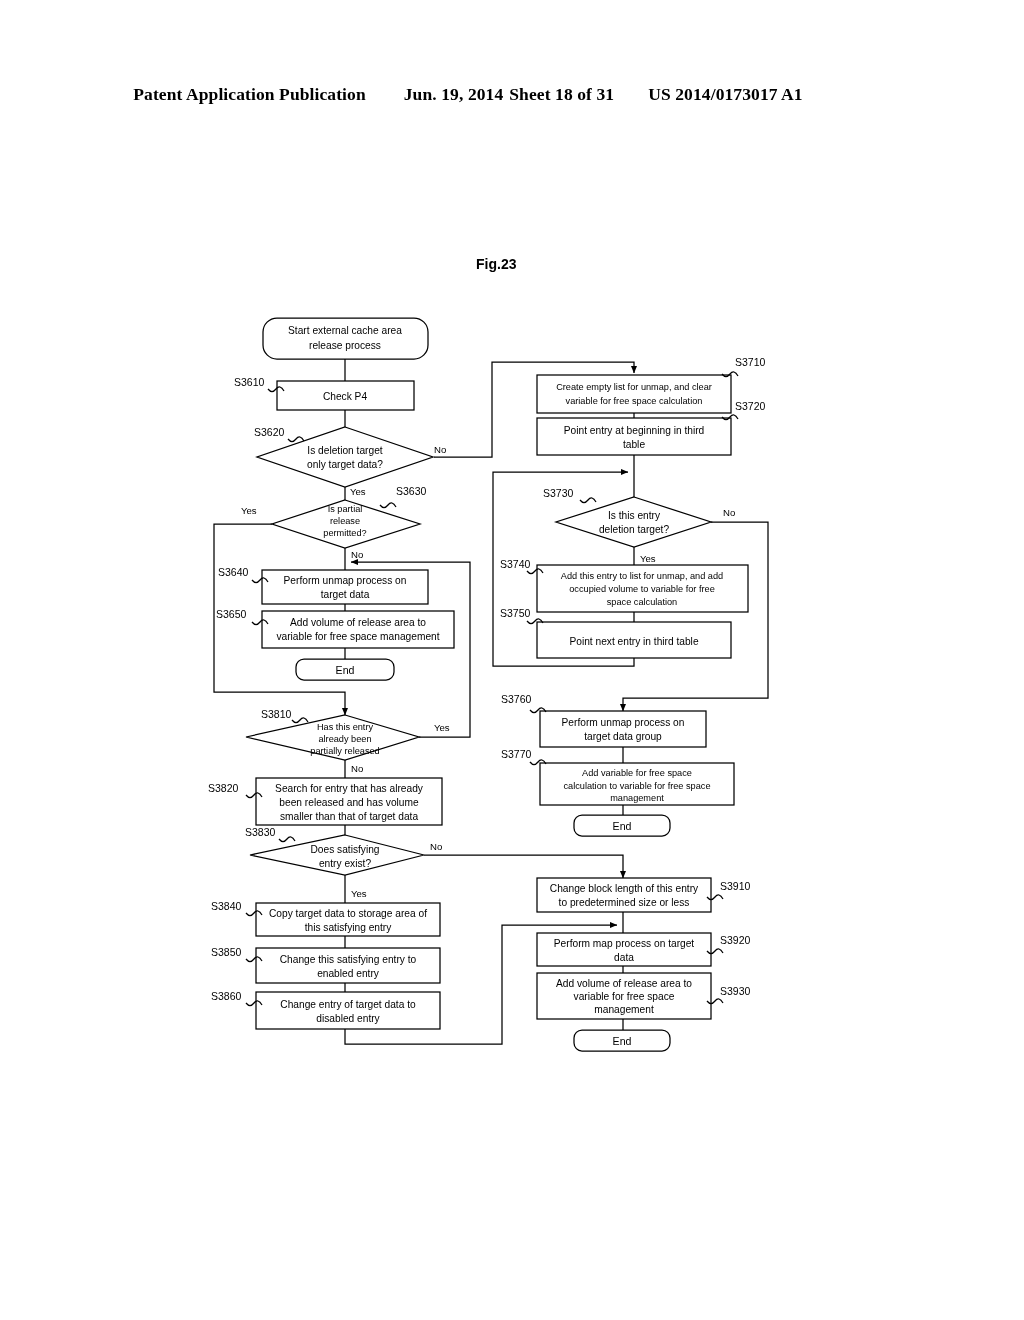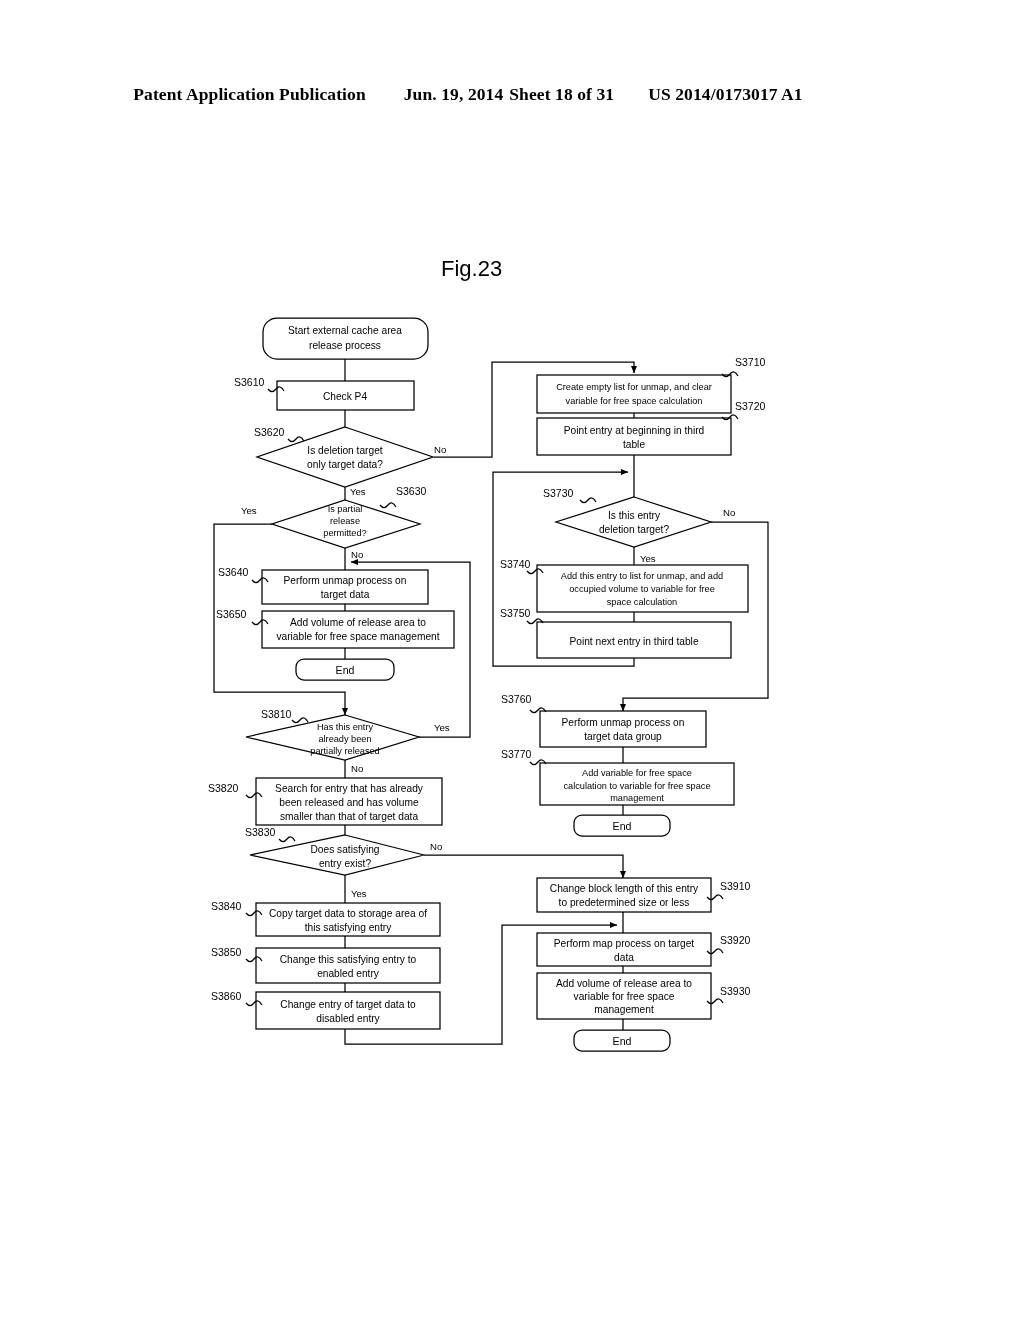--- a/index.html
+++ b/index.html
@@ -34,25 +34,26 @@
     font-size: 17.5px;
     letter-spacing: 0.1px;
     white-space: nowrap;
   }
   #header .h-pub { }
   #header .h-date { margin-left: 38px; }
   #header .h-sheet { margin-left: 6px; }
   #header .h-num { margin-left: 34px; }
   #fig-label {
     position: absolute;
-    left: 441px;
+    left: 476px;
     top: 256px;
-    font-size: 22px;
+    font-size: 14px;
     font-family: "Liberation Sans", sans-serif;
     letter-spacing: 0px;
+    font-weight: bold;
   }
   svg#flow {
     position: absolute;
     left: 0;
     top: 0;
     width: 1024px;
     height: 1320px;
   }
   svg#flow text {
     font-family: "Liberation Sans", sans-serif;

